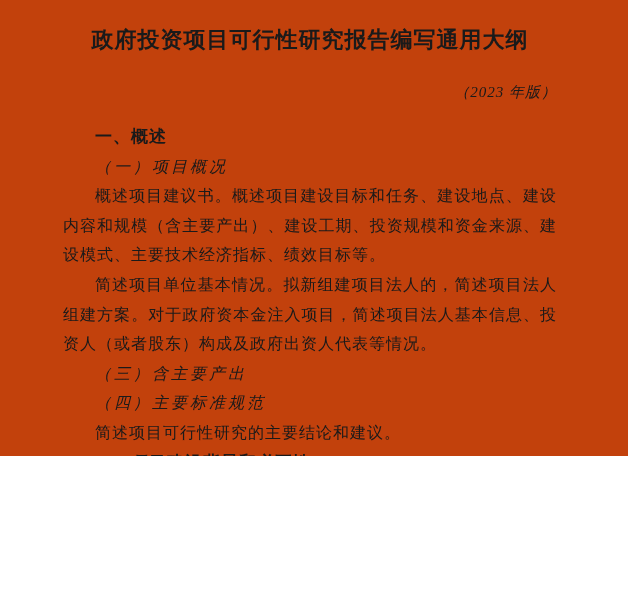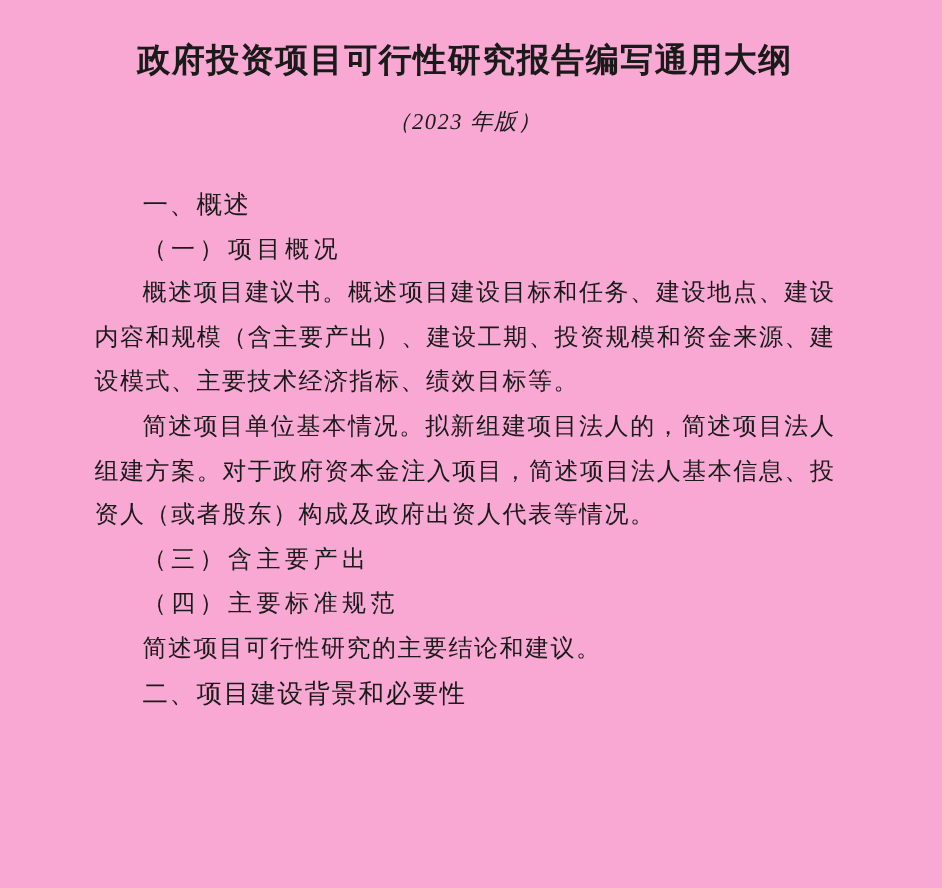--- a/index.html
+++ b/index.html
@@ -3,46 +3,46 @@
 <meta charset="utf-8">
 <style>
   html, body {
     margin: 0;
     padding: 0;
     background: #ffffff;
   }
   .page {
     position: relative;
     width: 628px;
-    height: 592px;
-    background: #f9a8d4;
+    height: 456px;
+    background: #c2410c;
     overflow: hidden;
     color: #1a1a1a;
     font-family: "Liberation Serif", serif;
   }
   .doc-title {
     position: absolute;
     top: 24px;
     left: 63px;
     width: 494px;
     margin: 0;
     text-align: center;
     font-size: 22px;
     font-weight: bold;
     line-height: 32px;
     letter-spacing: 1px;
     font-family: "Liberation Serif", serif;
     white-space: nowrap;
   }
   .doc-subtitle {
     position: absolute;
-    top: 70px;
+    top: 80px;
     left: 63px;
     width: 494px;
-    text-align: center;
+    text-align: right;
     font-size: 15px;
     line-height: 24px;
     letter-spacing: 1px;
     font-style: italic;
   }
   .doc-body {
     position: absolute;
     top: 122px;
     left: 63px;
     width: 494px;
@@ -50,25 +50,26 @@
     line-height: 29.6px;
     letter-spacing: 1px;
     text-align: justify;
   }
   .sec {
     margin: 0;
     text-indent: 32px;
   }
   .sec-h1 {
     font-family: "Liberation Sans", sans-serif;
-    font-weight: normal;
+    font-weight: bold;
     font-size: 17px;
     letter-spacing: 1px;
   }
   .sec-h2 {
+    font-style: italic;
     letter-spacing: 3px;
   }
   .sec-p {
     font-style: normal;
   }
 </style>
 </head>
 <body>
 
 <div class="page">

